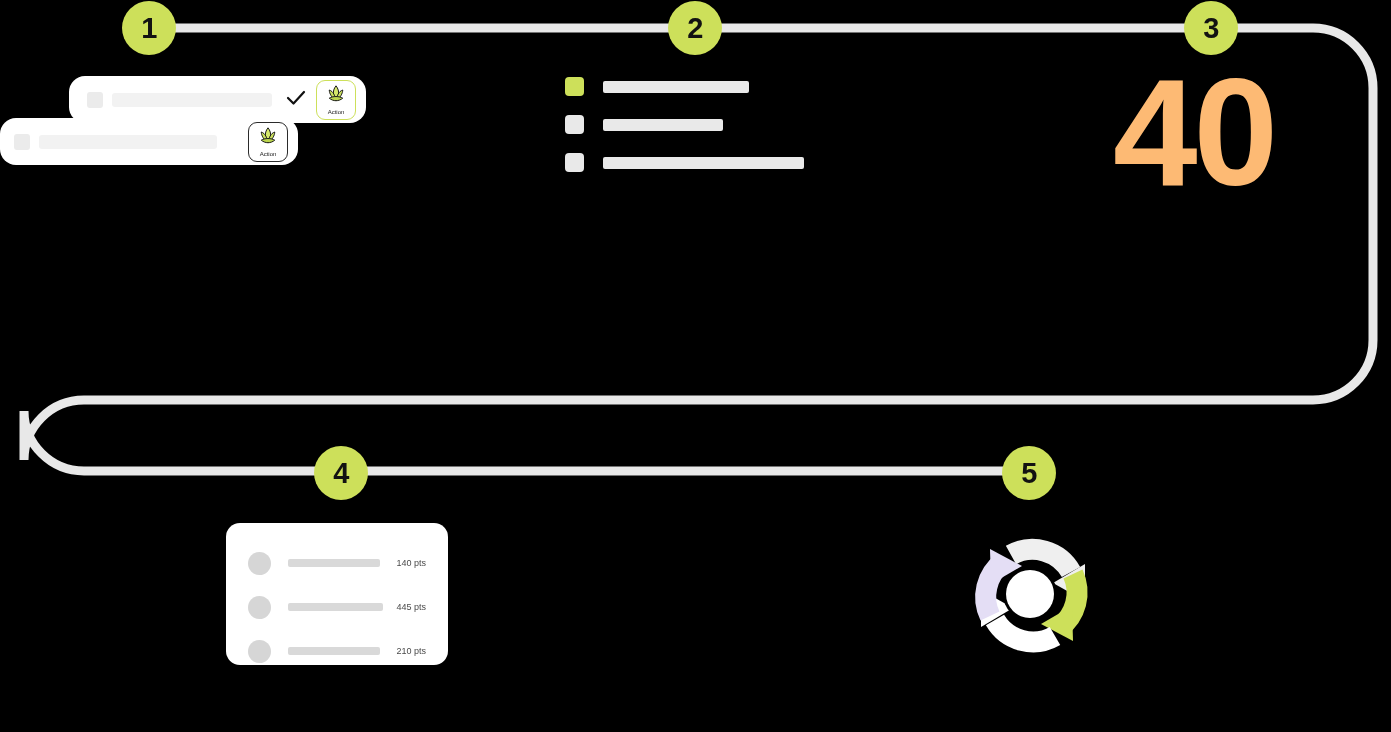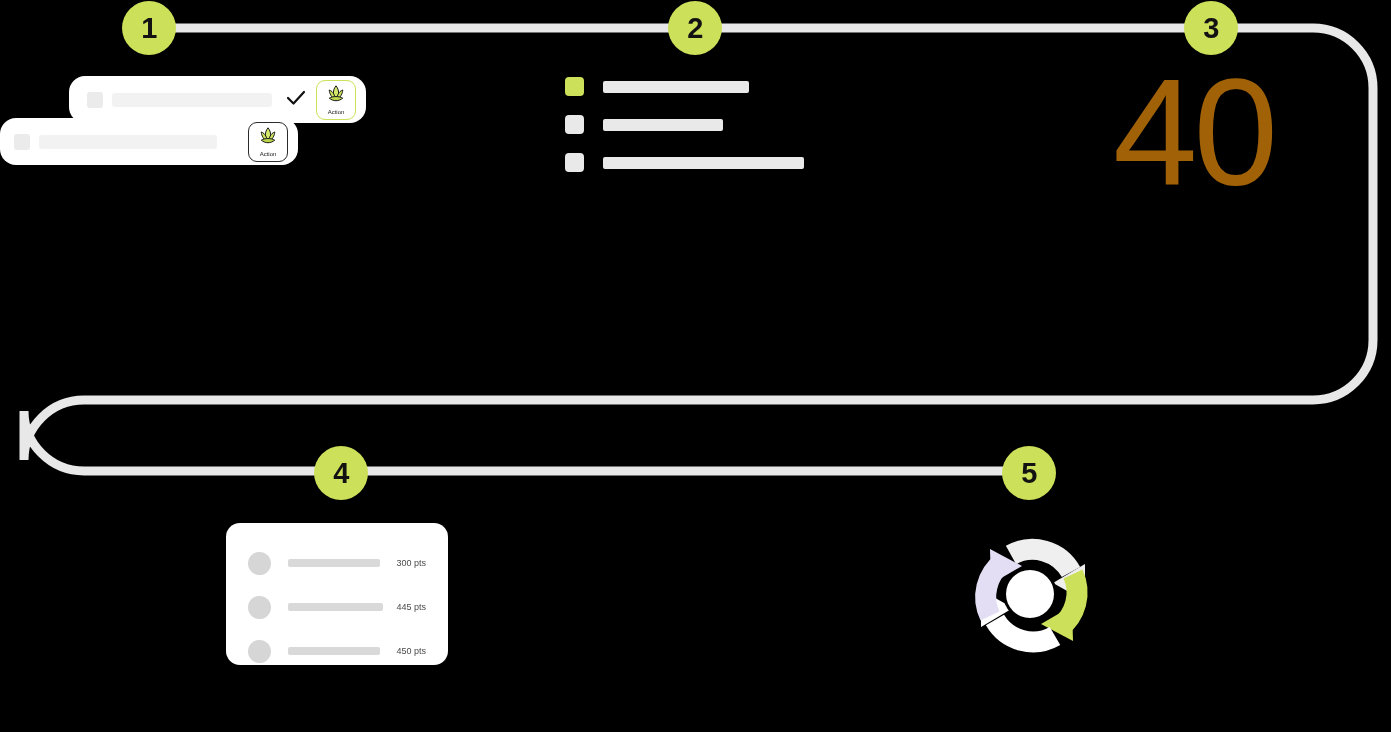--- a/index.html
+++ b/index.html
@@ -44,22 +44,22 @@
     font-size: 29px;
     font-weight: bold;
     line-height: 1;
     letter-spacing: -0.5px;
   }
 
   
   .big-number {
     position: absolute;
     font-size: 152px;
-    font-weight: normal;
-    color: #a16207;
+    font-weight: bold;
+    color: #fdba74;
     letter-spacing: -4px;
     line-height: 1;
     white-space: nowrap;
   }
 
   
   .action-card {
     position: absolute;
     background: #ffffff;
     border-radius: 16px;
@@ -263,31 +263,31 @@
     <div class="check-row">
       <div class="check-box"></div>
       <div class="check-line" style="width:201px;"></div>
     </div>
   </div>
 
   <div class="leaderboard" style="left:226px; top:523px; width:222px; height:142px;">
     <div class="lb-row">
       <div class="lb-avatar"></div>
       <div class="lb-bar" style="width:92px;"></div>
-      <div class="lb-pts">300 pts</div>
+      <div class="lb-pts">140 pts</div>
     </div>
     <div class="lb-row">
       <div class="lb-avatar"></div>
       <div class="lb-bar" style="width:95px;"></div>
       <div class="lb-pts">445 pts</div>
     </div>
     <div class="lb-row">
       <div class="lb-avatar"></div>
       <div class="lb-bar" style="width:92px;"></div>
-      <div class="lb-pts">450 pts</div>
+      <div class="lb-pts">210 pts</div>
     </div>
   </div>
 
   <div class="recycle-wrap" style="left:963px; top:528px;">
     <svg width="134" height="132" viewBox="0 0 134 132" xmlns="http://www.w3.org/2000/svg">
 
       <g>
         <path d="M 48 27 A 44 44 0 0 1 108 44" fill="none" stroke="#efefef" stroke-width="21" stroke-linecap="butt"></path>
         <path d="M 122 36 L 122 73 L 90 55 Z" fill="#efefef"></path>
       </g>

